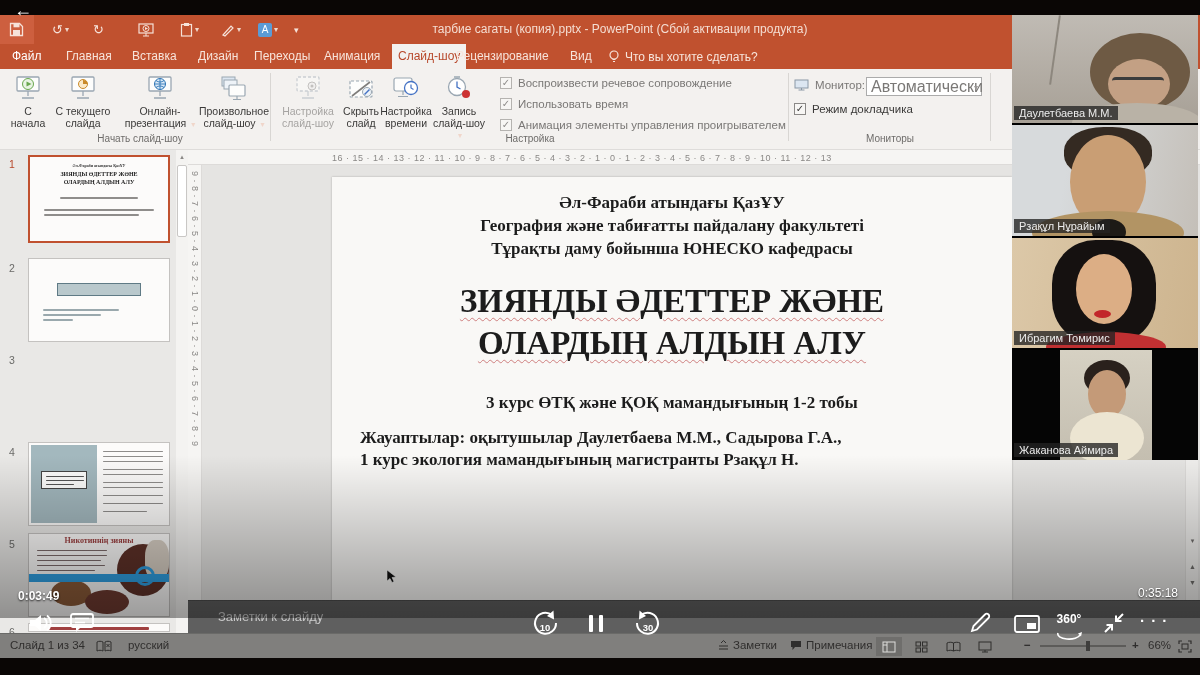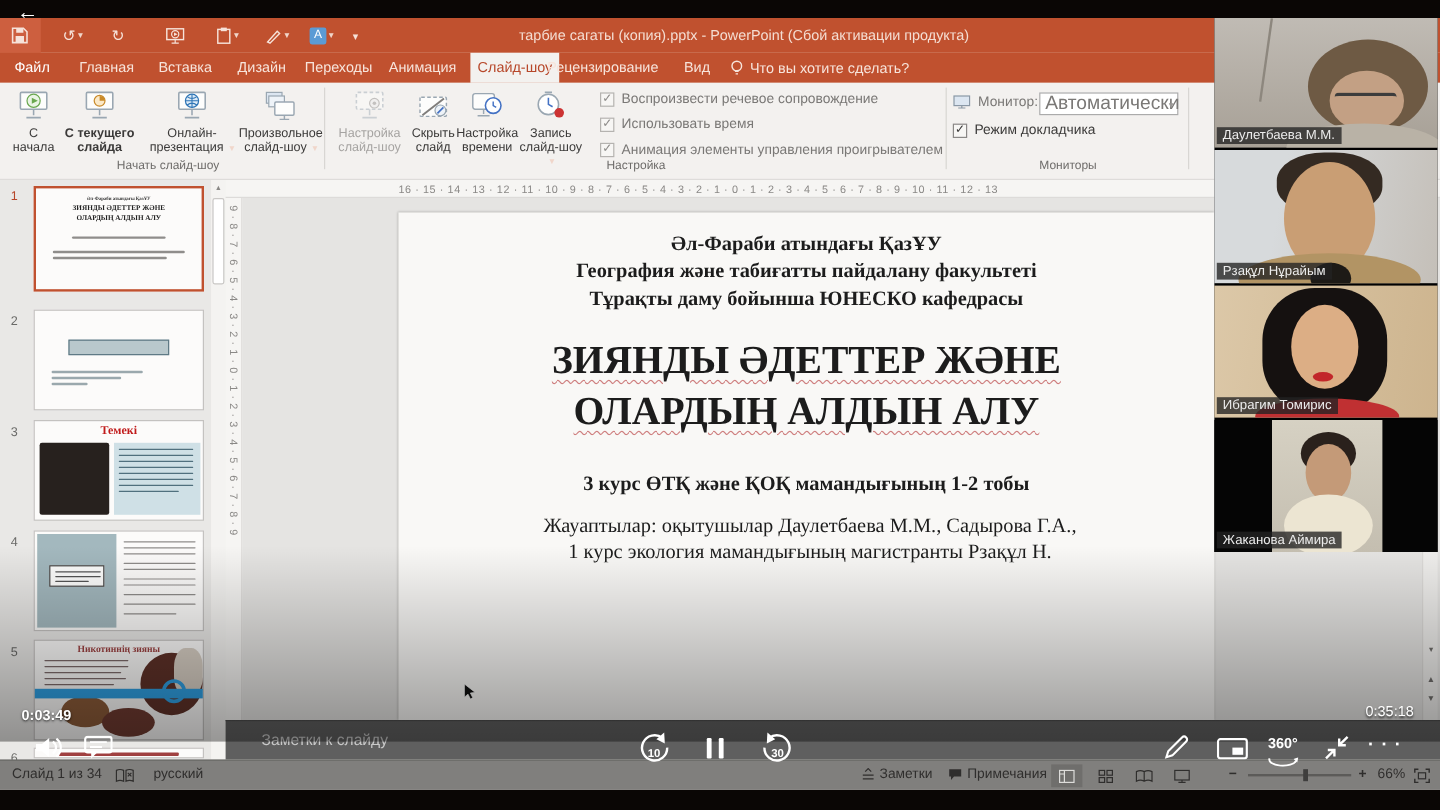--- a/index.html
+++ b/index.html
@@ -54,21 +54,21 @@
   .hruler .nums { position:absolute; left:144px; top:3px; width:680px; font-size:9px; color:#8a8886; letter-spacing:.5px; white-space:nowrap; }
   .vruler { position:absolute; left:188px; top:150px; width:14px; height:435px; background:#f6f5f3; border-right:1px solid #dddbd9; overflow:hidden; }
   .vruler .nums { position:absolute; left:2px; top:6px; writing-mode:vertical-rl; font-size:9px; color:#8a8886; letter-spacing:.5px; white-space:nowrap; }
 
   
   .slidearea { position:absolute; left:202px; top:150px; width:998px; height:435px; background:#e5e4e2; }
   .slidecanvas { position:absolute; left:130px; top:12px; width:680px; height:423px; background:#f9f8f6; box-shadow:0 0 2px rgba(0,0,0,.25); font-family:"Liberation Serif", serif; color:#1c1c1c; }
   .sc-head { position:absolute; left:0; width:680px; text-align:center; font-weight:bold; font-size:17px; }
   .sc-title { position:absolute; left:0; width:680px; text-align:center; font-weight:bold; font-size:33px; line-height:40px; text-decoration:underline; text-decoration-style:wavy; text-decoration-color:#cf8080; text-decoration-thickness:1px; text-underline-offset:5px; }
   .sc-sub { position:absolute; left:0; width:680px; text-align:center; font-weight:bold; font-size:17px; }
-  .sc-auth { position:absolute; left:28px; width:630px; text-align:center; font-weight:normal; font-size:17px; }
+  .sc-auth { position:absolute; left:28px; width:630px; text-align:left; font-weight:bold; font-size:17px; }
   .va-scroll { position:absolute; right:2px; top:0; width:13px; height:435px; background:#efeeec; border-left:1px solid #dcdad8; }
   .va-scroll span { position:absolute; left:0; width:13px; text-align:center; font-size:7px; color:#6f6d6b; }
 
   
   .notesbar { position:absolute; left:188px; top:585px; width:1012px; height:33px; background:#5f5f5f; border-top:1px solid #4c4c4c; }
   .notesbar .ph { position:absolute; left:30px; top:8px; font-size:13px; color:#c9c9c9; }
   .statusbar { position:absolute; left:0; top:618px; width:1200px; height:25px; background:#807f7d; border-top:1px solid #6a6a68; font-size:11.5px; color:#2f2e2d; }
   .statusbar .it { position:absolute; top:5px; }
   .sb-view { position:absolute; top:3px; width:26px; height:19px; display:flex; align-items:center; justify-content:center; }
   .sb-view.active { background:#6f6e6c; }
@@ -161,21 +161,21 @@
         <div class="ric">
             <svg width="30" height="28" viewBox="0 0 30 28">
               <rect x="4" y="2" width="22" height="14" rx="1" fill="#fdfdfc" stroke="#9aa7b2" stroke-width="1.3"></rect>
               <path d="M15 16 v5 M9 23 h12" stroke="#9aa7b2" stroke-width="1.3"></path>
               <circle cx="15" cy="9" r="5.5" fill="#e9f4e4" stroke="#6aa84f"></circle>
               <path d="M13.5 6.5 l5 2.5 -5 2.5z" fill="#6aa84f"></path>
             </svg>
           </div>
         <div class="rlb">С начала</div>
       </div>
-      <div class="rbtn" style="left:50px;width:66px;font-weight:bold;">
+      <div class="rbtn" style="left:50px;width:66px;">
         <div class="ric">
             <svg width="30" height="28" viewBox="0 0 30 28">
               <rect x="4" y="2" width="22" height="14" rx="1" fill="#fdfdfc" stroke="#9aa7b2" stroke-width="1.3"></rect>
               <path d="M15 16 v5 M9 23 h12" stroke="#9aa7b2" stroke-width="1.3"></path>
               <circle cx="15" cy="9" r="4.5" fill="#fbe9c8" stroke="#c98a2a"></circle>
               <path d="M15 9 L15 5 A4.5 4.5 0 0 1 19.5 9 z" fill="#c98a2a"></path>
             </svg>
           </div>
         <div class="rlb">С текущего слайда</div>
       </div>
@@ -293,34 +293,20 @@
 
       <div class="thumbnum" style="top:112px;">2</div>
       <div class="thumb" style="top:108px;height:84px;">
         <div class="abs" style="left:28px;top:24px;width:84px;height:13px;background:#b9c8cc;border:1px solid #5f7a85;"></div>
         <div class="tline" style="left:14px;top:50px;width:76px;height:1.5px;background:#9aa8ad;"></div>
         <div class="tline" style="left:14px;top:55px;width:58px;height:1.5px;background:#9aa8ad;"></div>
         <div class="tline" style="left:14px;top:60px;width:30px;height:1.5px;background:#9aa8ad;"></div>
       </div>
 
       <div class="thumbnum" style="top:204px;">3</div>
-      <div class="thumb" style="top:200px;height:84px;">
-        <div class="abs" style="left:0;top:3px;width:100%;text-align:center;font-family:'Liberation Serif',serif;font-weight:bold;font-size:10px;color:#c11b1b;">Темекі</div>
-        <div class="abs" style="left:4px;top:18px;width:58px;height:60px;background:#27211e;border-radius:2px;"></div>
-        <div class="abs" style="left:66px;top:18px;width:72px;height:60px;background:#cfe0e6;">
-          <div class="tline" style="left:4px;top:5px;width:62px;height:1px;background:#50707e;"></div>
-          <div class="tline" style="left:4px;top:10px;width:62px;height:1px;background:#50707e;"></div>
-          <div class="tline" style="left:4px;top:15px;width:62px;height:1px;background:#50707e;"></div>
-          <div class="tline" style="left:4px;top:20px;width:62px;height:1px;background:#50707e;"></div>
-          <div class="tline" style="left:4px;top:25px;width:62px;height:1px;background:#50707e;"></div>
-          <div class="tline" style="left:4px;top:30px;width:62px;height:1px;background:#50707e;"></div>
-          <div class="tline" style="left:4px;top:35px;width:62px;height:1px;background:#50707e;"></div>
-          <div class="tline" style="left:4px;top:40px;width:50px;height:1px;background:#50707e;"></div>
-        </div>
-      </div>
 
       <div class="thumbnum" style="top:296px;">4</div>
       <div class="thumb" style="top:292px;height:84px;">
         <div class="abs" style="left:2px;top:2px;width:66px;height:78px;background:#a3b8be;">
           <div class="abs" style="left:10px;top:26px;width:46px;height:18px;background:#fdfdfc;border:1px solid #444;">
             <div class="tline" style="left:4px;top:4px;width:38px;height:1px;background:#555;"></div>
             <div class="tline" style="left:4px;top:8px;width:38px;height:1px;background:#555;"></div>
             <div class="tline" style="left:4px;top:12px;width:28px;height:1px;background:#555;"></div>
           </div>
         </div>

